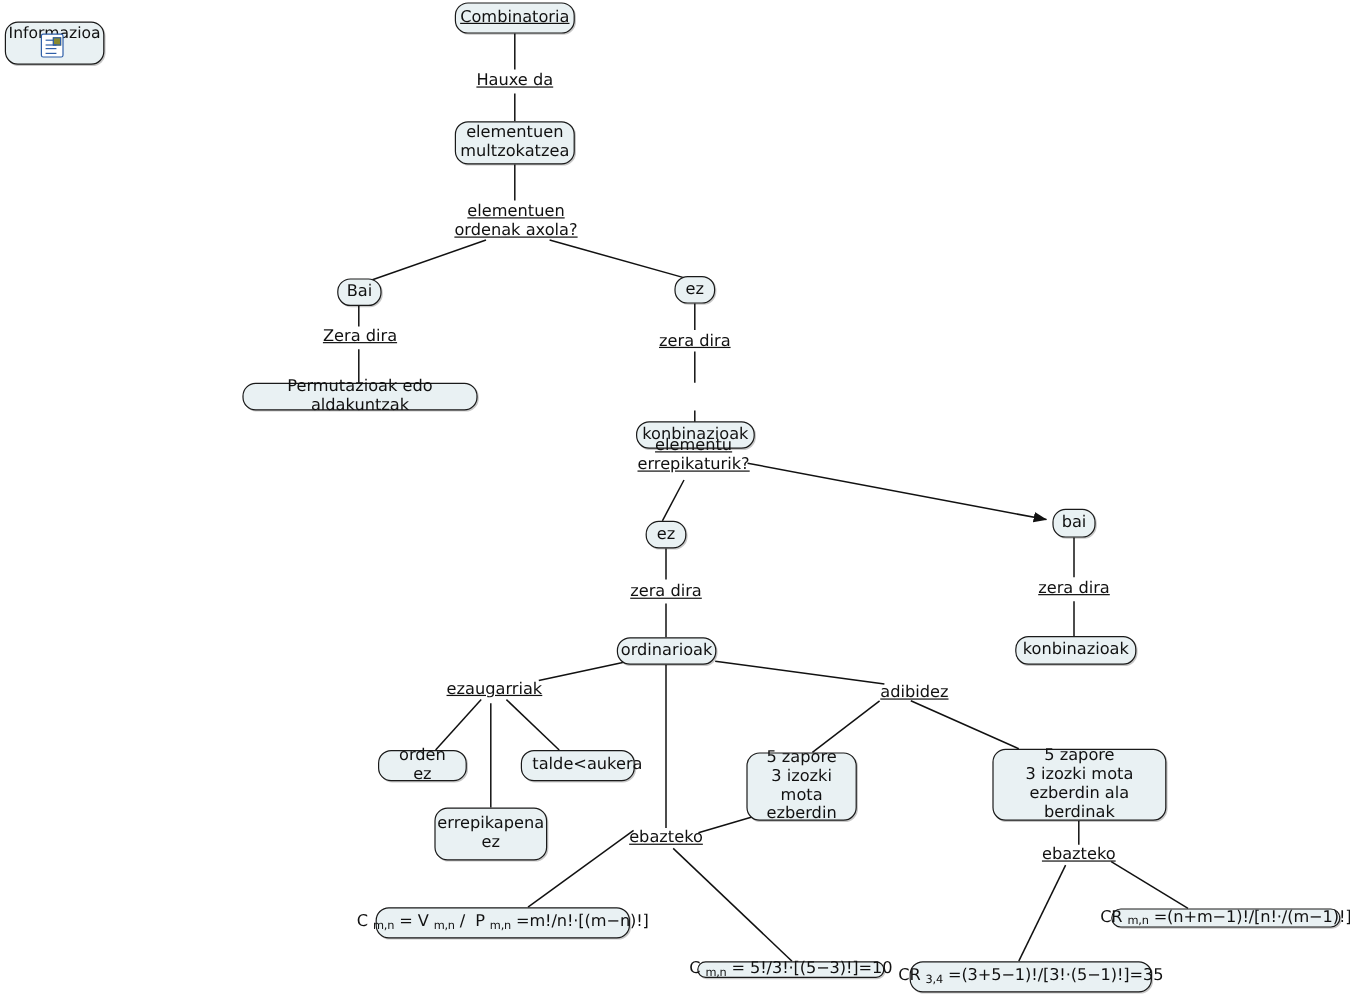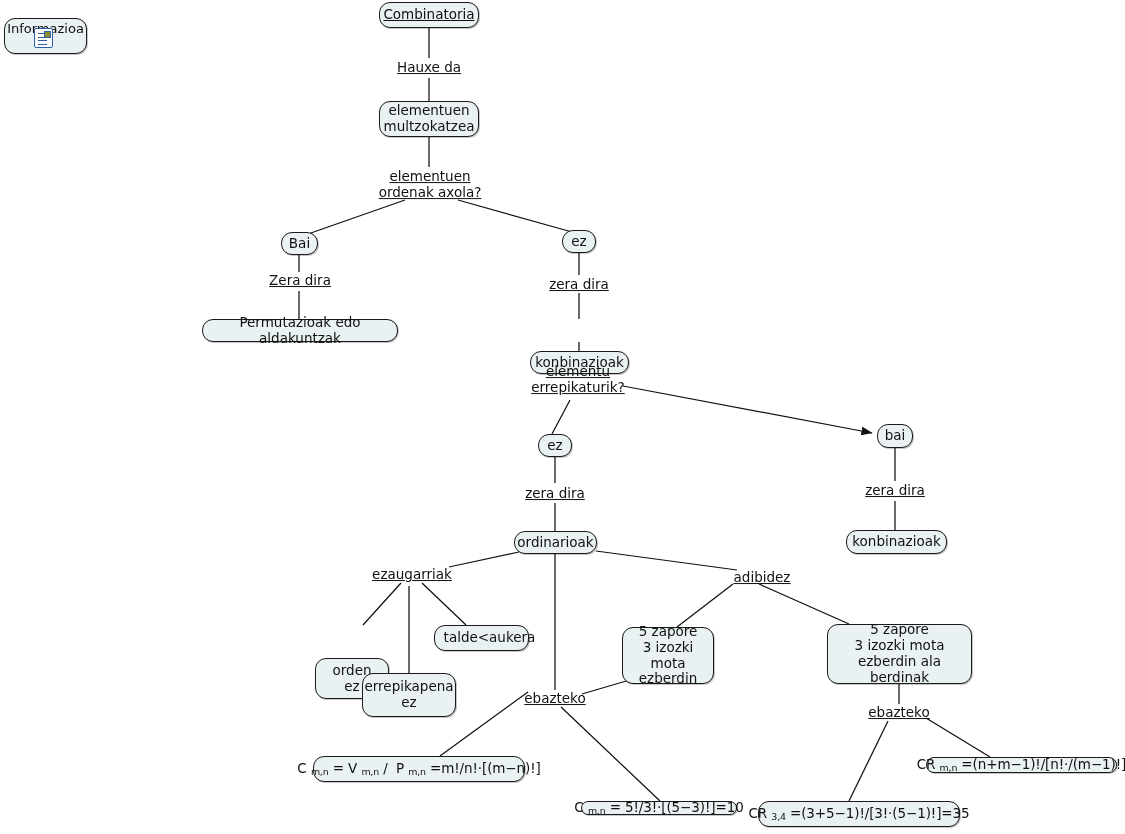--- a/index.html
+++ b/index.html
@@ -196,21 +196,21 @@
   <div class="node" style="left:530px; top:319px; width:99px; height:23px;margin-top:32px;">konbinazioak</div>
 
   <div class="node" style="left:538px; top:434px; width:34px; height:23px;">ez</div>
 
   <div class="node" style="left:877px; top:424px; width:36px; height:24px;">bai</div>
 
   <div class="node" style="left:514px; top:531px; width:83px; height:23px;">ordinarioak</div>
 
   <div class="node" style="left:846px; top:530px; width:101px; height:24px;">konbinazioak</div>
 
-  <div class="node" style="left:315px; top:658px; width:74px; height:41px;">orden ez</div>
+  <div class="node" style="left:315px; top:625px; width:74px; height:26px;">orden ez</div>
 
   <div class="node" style="left:362px; top:673px; width:94px; height:44px;">errepikapena
 ez</div>
 
   <div class="node" style="left:434px; top:625px; width:95px; height:26px;padding-left:24px;">talde&lt;aukera</div>
 
   <div class="node" style="left:622px; top:627px; width:92px; height:57px;">5 zapore
 3 izozki mota
 ezberdin</div>
 

